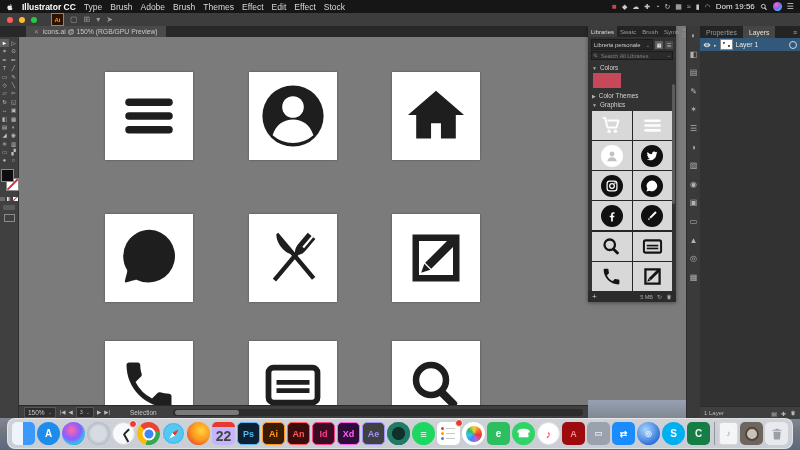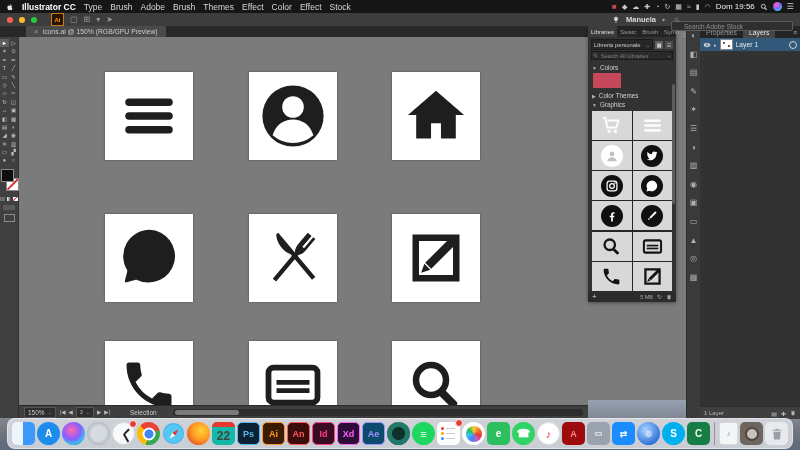--- a/index.html
+++ b/index.html
@@ -182,21 +182,21 @@
   .k-clock::after{content:"";position:absolute;left:50%;top:50%;width:1.6px;height:9px;
     background:#222;transform-origin:50% 100%;transform:translate(-50%,-100%) rotate(150deg)}
   .k-chrome{background:conic-gradient(from -45deg,#ea4335 0 33%,#34a853 0 66%,#fbbc05 0 100%)}
   .k-chrome::after{content:"";position:absolute;left:50%;top:50%;transform:translate(-50%,-50%);
     width:9px;height:9px;border-radius:50%;background:#4285f4;border:2.5px solid #fff}
   .k-safari{background:radial-gradient(circle,#55c8f2 0 58%,#1a6dd8 100%);border:1px solid #cfd6de;box-sizing:border-box}
   .k-safari::after{content:"";position:absolute;left:50%;top:50%;width:4px;height:13px;
     transform:translate(-50%,-50%) rotate(45deg);
     background:linear-gradient(#e8382e 0 50%,#fff 50%);clip-path:polygon(50% 0,100% 50%,50% 100%,0 50%)}
   .k-firefox{background:radial-gradient(circle at 62% 38%,#ffd23e,#ff9a1e 45%,#e8562a 78%,#b53ca8 100%)}
-  .k-calendar{background:#14b8a6;color:#444;font-size:12px;padding-top:4px;box-sizing:border-box}
+  .k-calendar{background:#c4b5fd;color:#444;font-size:14px;padding-top:4px;box-sizing:border-box}
   .k-calendar::before{content:"";position:absolute;top:0;left:0;right:0;height:5px;
     background:#e8382e;border-radius:5px 5px 0 0}
   .k-adobe{font-size:9px}
   .k-tm{background:radial-gradient(circle,#0e2f2a 0 38%,#1f7a68 42% 68%,#0e2f2a 72%)}
   .k-spotify{background:#1ed760;color:#fff;font-size:11px}
   .k-reminders{background:#fff}
   .k-reminders::before{content:"";position:absolute;left:4px;top:5px;width:3px;height:3px;
     border-radius:50%;background:#e8382e;box-shadow:0 5px 0 #f7a500,0 10px 0 #4285f4}
   .k-reminders::after{content:"";position:absolute;left:9px;top:6px;width:9px;height:1.4px;
     background:#c9c9ce;box-shadow:0 5px 0 #c9c9ce,0 10px 0 #c9c9ce}
@@ -231,21 +231,21 @@
       </svg>
     </span>
   <span class="mb-app">Illustrator CC</span>
   <span class="menus">
       <span class="mb-item">Type</span>
       <span class="mb-item">Brush</span>
       <span class="mb-item">Adobe</span>
       <span class="mb-item">Brush</span>
       <span class="mb-item">Themes</span>
       <span class="mb-item">Effect</span>
-      <span class="mb-item">Color</span>
+      <span class="mb-item">Edit</span>
       <span class="mb-item">Effect</span>
       <span class="mb-item">Stock</span>
     </span>
   <span class="mb-right">
     <span id="status-icons" style="display:flex;gap:5px;align-items:center">
         <span class="statusicon rec">■</span>
         <span class="statusicon">◆</span>
         <span class="statusicon">☁</span>
         <span class="statusicon">✚</span>
         <span class="statusicon">◔</span>
@@ -269,38 +269,20 @@
 
 <div class="titlebar">
   <span class="tl r"></span>
   <span class="tl y"></span>
   <span class="tl g"></span>
   <span class="ai-badge">Ai</span>
   <span class="tb-icon">▢</span>
   <span class="tb-icon">⊞</span>
   <span class="tb-icon">▾</span>
   <span class="tb-icon">➤</span>
-  <span class="tb-right">
-    <span class="bulb-wrap">
-        <svg viewBox="0 0 24 24" fill="currentColor" style="width:8px;height:8px">
-          <path d="M12 2.6a6.2 6.2 0 0 0-3.5 11.3c.7.5 1.1 1.2 1.2 2h4.6c.1-.8.5-1.5 1.2-2A6.2 6.2 0 0 0 12 2.6z"></path>
-          <rect x="9.6" y="17.2" width="4.8" height="1.6" rx=".8"></rect>
-          <rect x="10.2" y="19.6" width="3.6" height="1.5" rx=".7"></rect>
-        </svg>
-      </span>
-    <span class="username">Manuela</span>
-    <span class="chev">▾</span>
-    <span class="stock-search">
-      <span id="stock-search-icon"><svg viewBox="0 0 24 24" fill="currentColor" style="width:6px;height:6px">
-            <circle cx="10" cy="10" r="6" fill="none" stroke="currentColor" stroke-width="2.6"></circle>
-            <rect x="14.6" y="13" width="9" height="3.2" rx="1" transform="rotate(45 14.6 13)"></rect>
-          </svg></span>
-      <input type="text" placeholder="Search Adobe Stock" style="">
-    </span>
-  </span>
 </div>
 
 <div class="tabbar">
   <div class="tab">
     <span class="close">×</span>
     <span>icons.ai @ 150% (RGB/GPU Preview)</span>
   </div>
 </div>
 
 <div class="toolbar">
@@ -637,21 +619,21 @@
     </div>
     <div class="dicon k-chrome round"></div>
     <div class="dicon k-safari round"></div>
     <div class="dicon k-firefox round"></div>
     <div class="dicon k-calendar">22</div>
     <div class="dicon k-adobe" style="background: rgb(12, 34, 51); color: rgb(90, 182, 242); border: 1px solid rgb(90, 182, 242); box-sizing: border-box;">Ps</div>
     <div class="dicon k-adobe" style="background: rgb(58, 28, 4); color: rgb(255, 154, 30); border: 1px solid rgb(255, 154, 30); box-sizing: border-box;">Ai</div>
     <div class="dicon k-adobe" style="background: rgb(58, 12, 12); color: rgb(255, 90, 90); border: 1px solid rgb(255, 90, 90); box-sizing: border-box;">An</div>
     <div class="dicon k-adobe" style="background: rgb(58, 12, 34); color: rgb(255, 60, 142); border: 1px solid rgb(255, 60, 142); box-sizing: border-box;">Id</div>
     <div class="dicon k-adobe" style="background: rgb(46, 12, 58); color: rgb(255, 97, 246); border: 1px solid rgb(255, 97, 246); box-sizing: border-box;">Xd</div>
-    <div class="dicon k-adobe" style="background: #0c4a6e; color: rgb(159, 147, 255); border: 1px solid rgb(159, 147, 255); box-sizing: border-box;">Ae</div>
+    <div class="dicon k-adobe" style="background: #404040; color: rgb(159, 147, 255); border: 1px solid rgb(159, 147, 255); box-sizing: border-box;">Ae</div>
     <div class="dicon k-tm round"></div>
     <div class="dicon k-spotify round">≡</div>
     <div class="dicon k-reminders">
       <span class="badge"></span>
     </div>
     <div class="dicon k-photos round"></div>
     <div class="dicon k-evernote">e</div>
     <div class="dicon k-whatsapp round">☎</div>
     <div class="dicon k-itunes round">♪</div>
     <div class="dicon k-acrobat">A</div>

